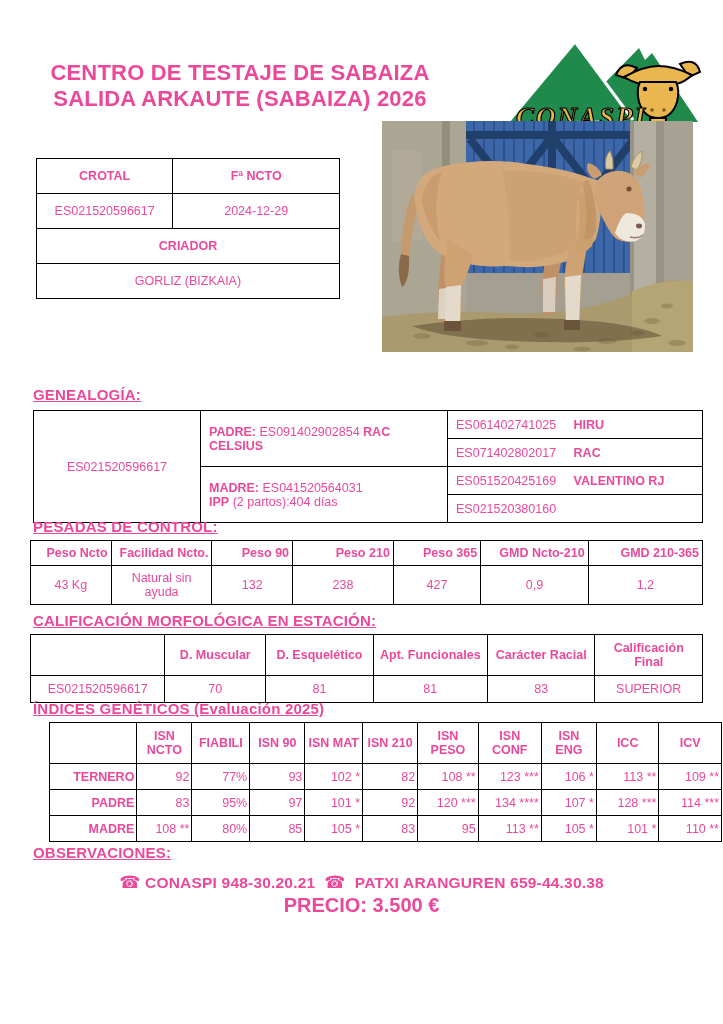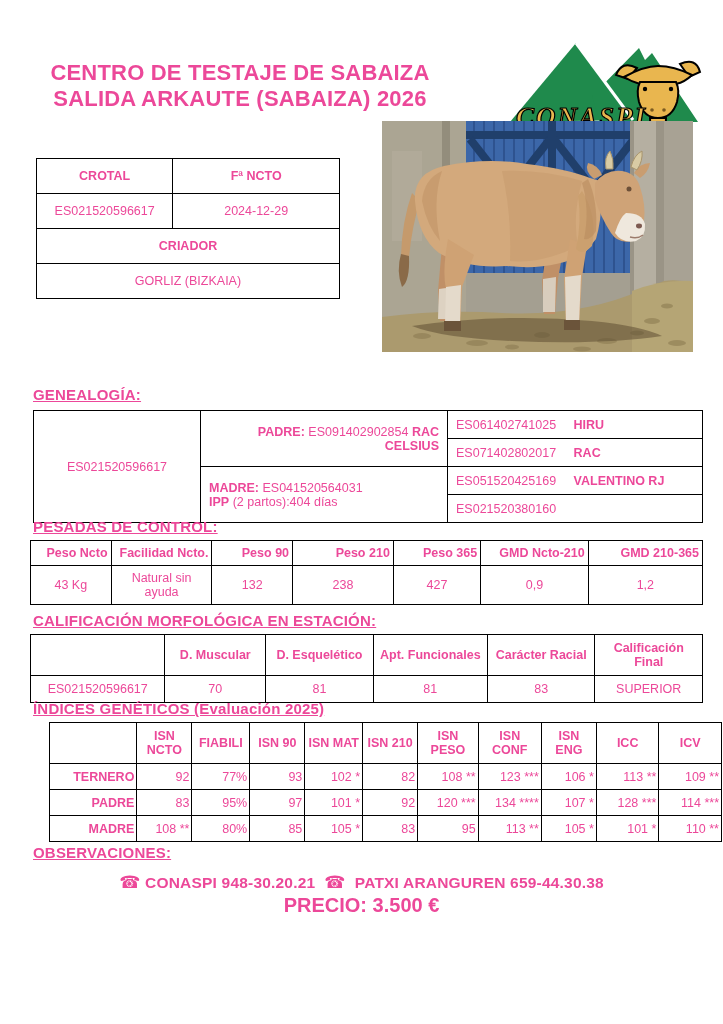--- a/index.html
+++ b/index.html
@@ -26,21 +26,21 @@
   .photo{position:absolute;top:121px;left:382px;width:311px;height:231px;display:block;}
   
   .sec-label{
     position:absolute;left:33px;font-size:15px;font-weight:bold;
     text-decoration:underline;letter-spacing:.2px;
   }
   .gen-table{position:absolute;top:410px;left:33px;width:670px;}
   .gen-table td{height:23px;vertical-align:middle;padding:2px 8px;}
   .gen-table .anim{width:150px;text-align:center;}
   .gen-table .parent{width:230px;}
-  .gen-table .padre{text-align:right;}
+  .gen-table .padre{text-align:left;}
   .gen-table .madre{text-align:left;}
   .gen-table .gp{text-align:left;}
   .gp b{margin-left:14px;}
   .pes-table{position:absolute;top:540px;left:30px;width:673px;}
   .pes-table th{padding:5px 3px;text-align:right;}
   .pes-table td{padding:3px 3px;text-align:center;height:32px;}
   .morf-table{position:absolute;top:634px;left:30px;width:673px;}
   .morf-table th{padding:4px 6px;height:32px;text-align:center;}
   .morf-table td{padding:3px 6px;text-align:center;height:20px;}
   .ind-table{position:absolute;top:722px;left:30px;width:673px;margin-left:19px;}

